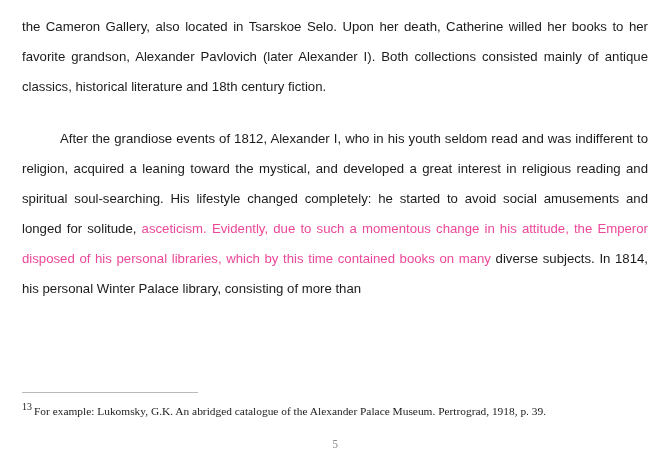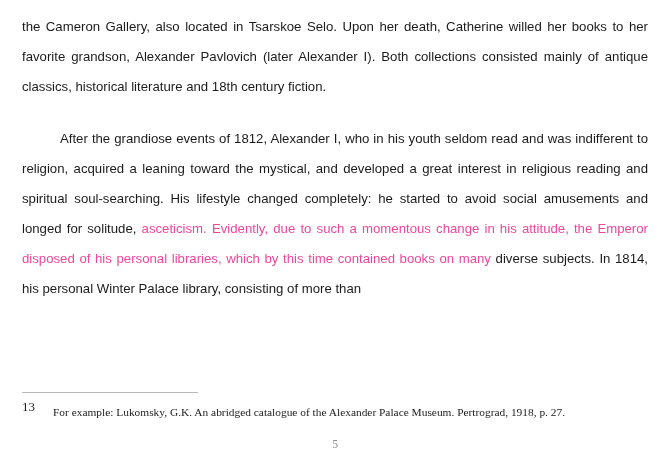--- a/index.html
+++ b/index.html
@@ -52,23 +52,23 @@
     position: absolute;
     left: 22px;
     top: 399px;
     width: 626px;
     font-family: "Liberation Serif", serif;
     font-size: 11.4px;
     line-height: 15px;
     color: #1b1b1b;
   }
   .footnote sup {
-    font-size: 13px;
+    font-size: 10px;
     vertical-align: super;
-    margin-right: 18px;
+    margin-right: 2px;
   }
   .page-number {
     position: absolute;
     left: 0;
     right: 0;
     top: 438px;
     text-align: center;
     font-family: "Liberation Serif", serif;
     font-size: 11.5px;
     color: #8e8e8e;
@@ -85,18 +85,18 @@
 
     <p class="para indent">
       <span>After the grandiose events of 1812, Alexander I, who in his youth seldom read and was indifferent to religion, acquired a leaning toward the mystical, and developed a great interest in religious reading and spiritual soul-searching. His lifestyle changed completely: he started to avoid social amusements and longed for solitude, </span><span class="fade-c">asceticism. Evidently, due to such a momentous change in his attitude, the Emperor disposed of his personal libraries, which by this time contained books on many </span><span>diverse subjects. In 1814, his personal Winter Palace library, consisting of more than</span>
     </p>
 
   </div>
 
   <div class="footnote-rule"></div>
 
   <div class="footnote">
-    <sup>13</sup><span>For example: Lukomsky, G.K. An abridged catalogue of the Alexander Palace Museum. Pertrograd, 1918, p. 27.</span>
+    <sup>13</sup><span>For example: Lukomsky, G.K. An abridged catalogue of the Alexander Palace Museum. Pertrograd, 1918, p. 39.</span>
   </div>
 
   <div class="page-number">5</div>
 
 </div>
 
 </body></html>

